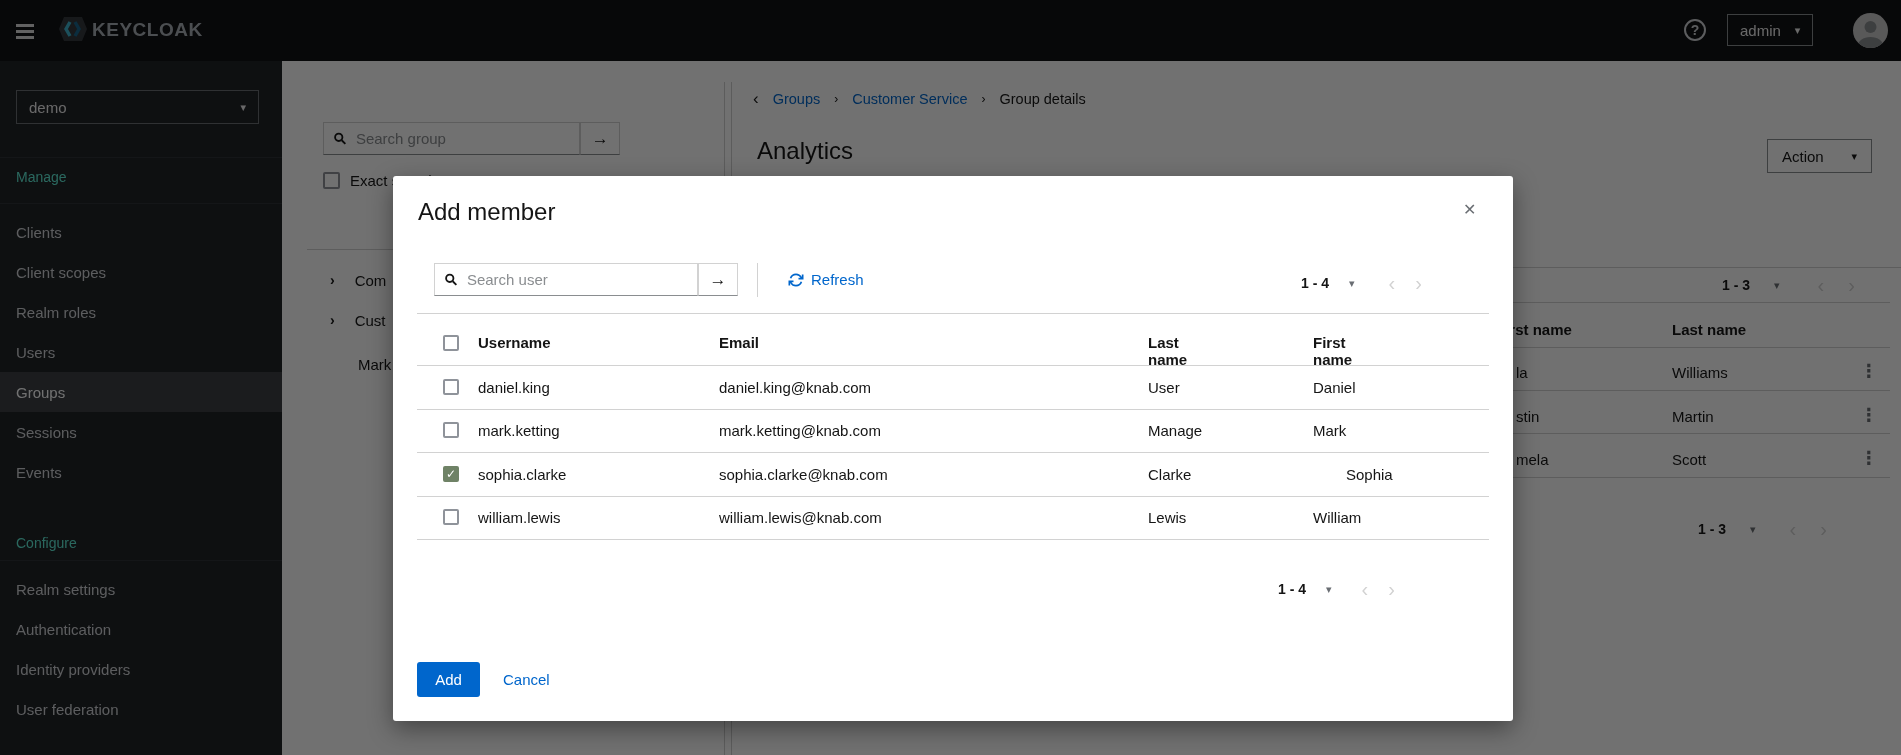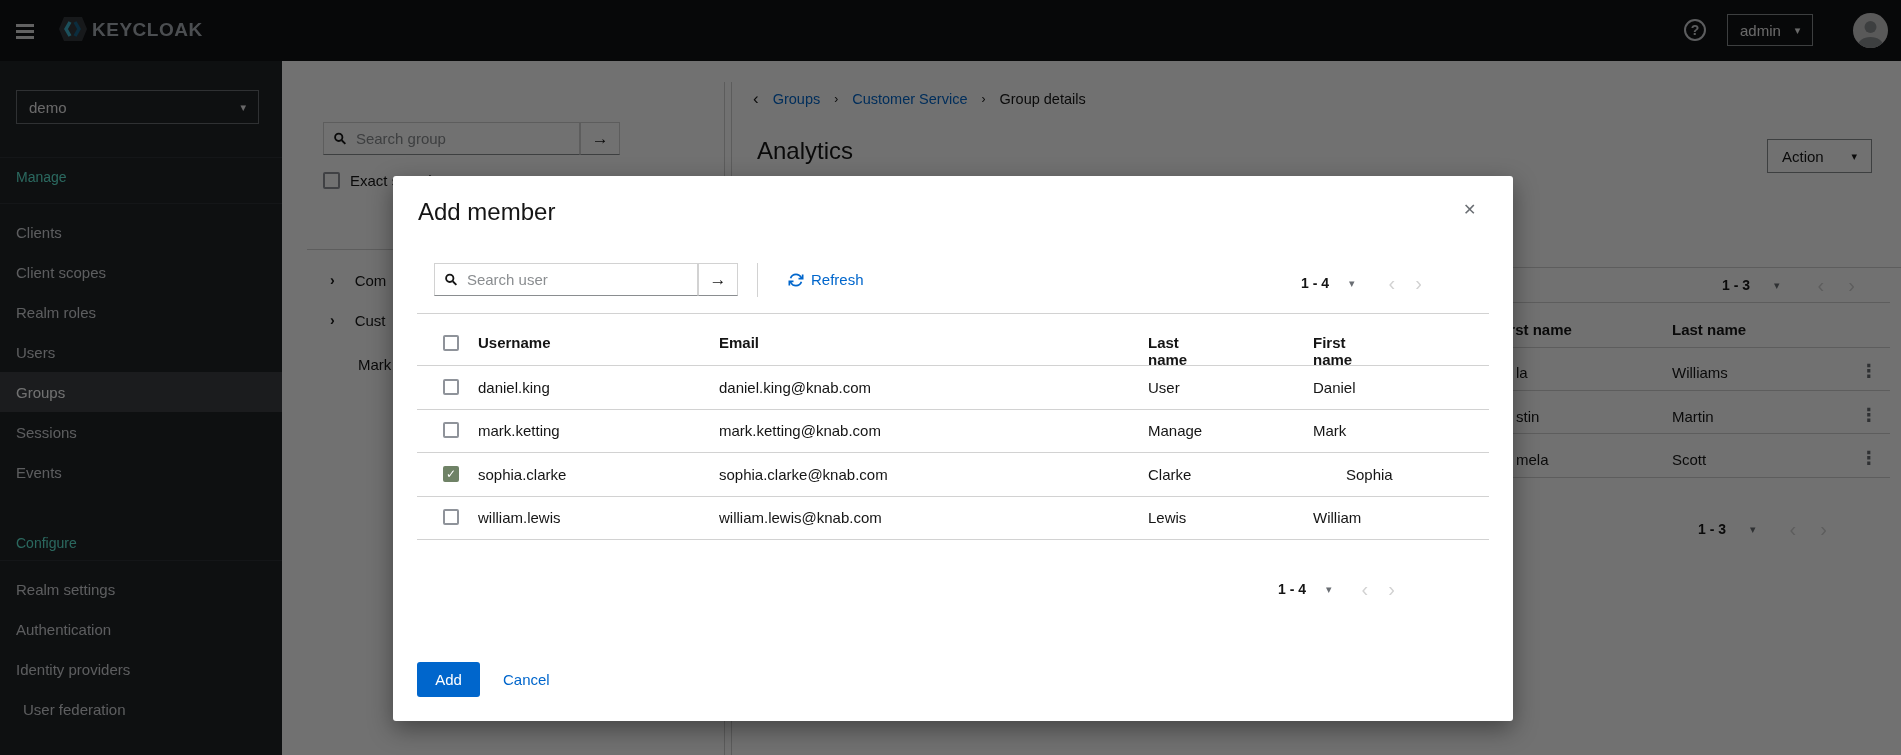--- a/index.html
+++ b/index.html
@@ -134,21 +134,21 @@
     <div class="abs navdiv" style="top:499px;"></div>
     <div class="abs navitem" style="top:508px;">
         <span>Realm settings</span>
       </div>
     <div class="abs navitem" style="top:548px;">
         <span>Authentication</span>
       </div>
     <div class="abs navitem" style="top:588px;">
         <span>Identity providers</span>
       </div>
-    <div class="abs navitem" style="top:628px;margin-left:7px;">
+    <div class="abs navitem" style="top:628px;">
         <span>User federation</span>
       </div>
   </div>
 
   <div id="content" class="abs">
 
     <div class="abs vline" style="left:442px;top:21px;height:673px;"></div>
     <div class="abs vline" style="left:449px;top:21px;height:673px;"></div>
 
     <div class="abs searchctl" style="left:41px;top:61px;width:297px;">

